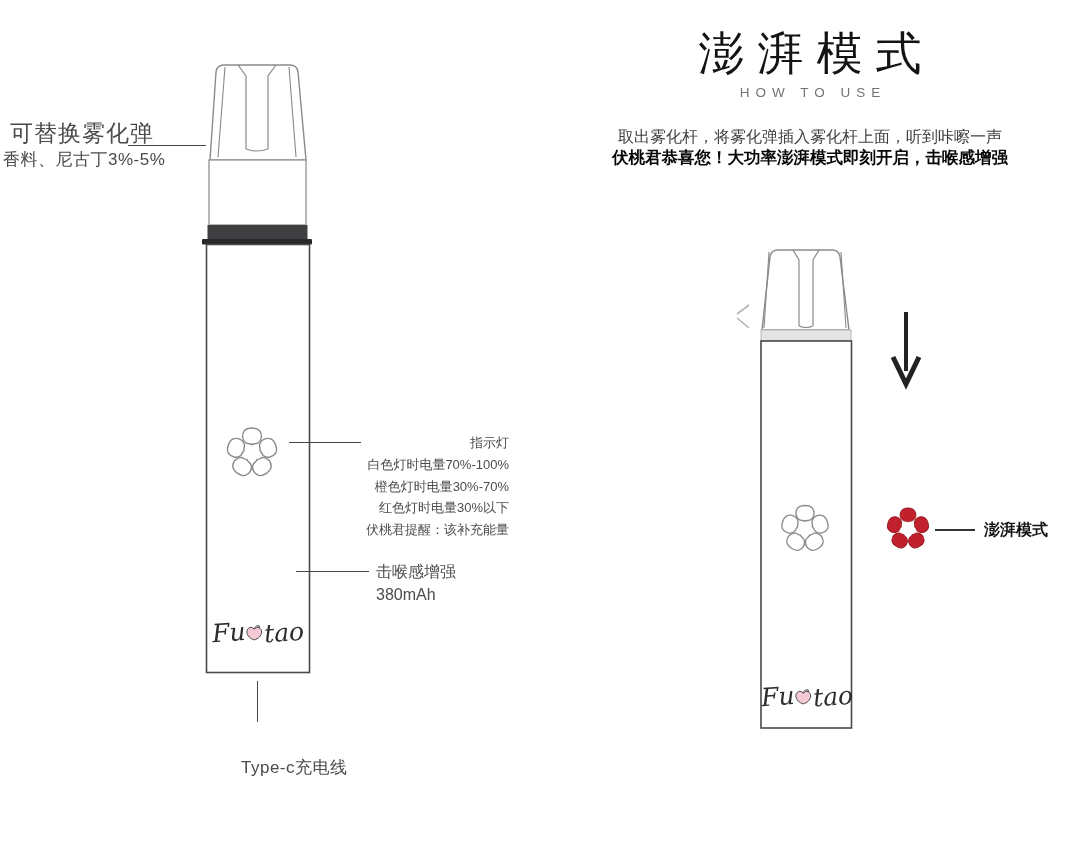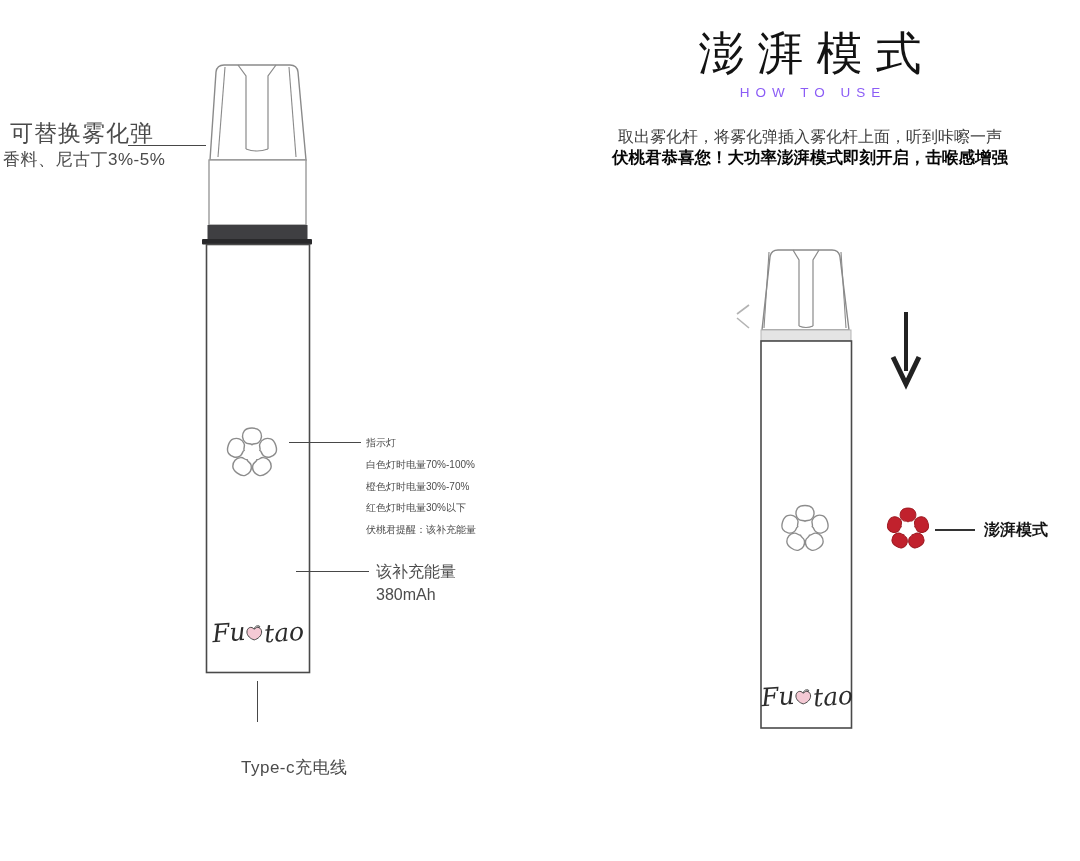--- a/index.html
+++ b/index.html
@@ -3,28 +3,28 @@
 <meta charset="utf-8">
 <style>
   html,body{margin:0;padding:0;background:#fff;}
   body{font-family:"Liberation Sans", sans-serif;}
   #stage{position:relative;width:1080px;height:861px;background:#ffffff;overflow:hidden;}
   svg{display:block;}
   .abs{position:absolute;}
   .lbl{position:absolute;color:#4a4a4a;white-space:nowrap;}
   .pod-title{left:10px;top:118px;font-size:23px;letter-spacing:1px;}
   .pod-lines{left:3px;top:146px;font-size:17px;line-height:27px;letter-spacing:0.5px;}
-  .ind-block{left:366px;top:432px;font-size:10px;line-height:21.8px;color:#4c4c4c;}
+  .ind-block{left:366px;top:432px;font-size:13px;line-height:21.8px;color:#4c4c4c;text-align:right;}
   .bat-block{left:376px;top:560px;font-size:16px;line-height:23px;color:#4c4c4c;}
   .cable-lbl{left:205px;top:756px;font-size:17px;color:#4c4c4c;letter-spacing:0.5px;margin-left:36px;}
   .hline{position:absolute;height:0;border-top:1.6px solid #474747;}
   .vline{position:absolute;width:0;border-left:1.6px solid #474747;}
   .rp-header{position:absolute;left:560px;top:24px;width:500px;text-align:center;}
   .rp-title{font-size:46px;font-weight:400;color:#131313;letter-spacing:13px;text-indent:13px;line-height:58px;}
-  .rp-sub{font-size:13.5px;color:#8b5cf6;letter-spacing:6px;text-indent:6px;margin-top:3px;}
+  .rp-sub{font-size:13.5px;color:#737373;letter-spacing:6px;text-indent:6px;margin-top:3px;}
   .rp-instr{position:absolute;left:545px;top:126px;width:530px;text-align:center;}
   .rp-instr .n{font-size:16px;color:#3e3e3e;line-height:21px;}
   .rp-instr .b{font-size:16.5px;font-weight:700;color:#060606;line-height:21.5px;}
   .mode-lbl{left:984px;top:520px;font-size:16px;font-weight:700;color:#141414;}
   .logo{position:absolute;display:flex;align-items:center;justify-content:center;gap:1px;
         font-family:"DejaVu Serif", serif;font-style:italic;color:#2c2c2c;}
   .logo .s{font-size:25px;line-height:25px;transform:rotate(-4deg);}
   .logo-left{left:212px;top:620px;width:92px;}
   .logo-right{left:761px;top:684px;width:92px;}
 </style>
@@ -110,21 +110,21 @@
 
   <div class="lbl ind-block">
     <div>指示灯</div>
     <div>白色灯时电量70%-100%</div>
     <div>橙色灯时电量30%-70%</div>
     <div>红色灯时电量30%以下</div>
     <div>伏桃君提醒：该补充能量</div>
   </div>
 
   <div class="lbl bat-block">
-    <div>该补充能量</div>
+    <div>击喉感增强</div>
     <div>380mAh</div>
   </div>
 
   <div class="lbl cable-lbl">Type-c充电线</div>
 
   <div class="logo logo-left">
     <span class="s">Fu</span>
     <svg width="18" height="18" viewBox="0 0 18 18">
       <path d="M9 5 C6 1 1 3 1 8 C1 12 5 15.5 9 16.5 C13 15.5 17 12 17 8 C17 3 12 1 9 5 Z" fill="#f4c9d4" stroke="#3a3a3a" stroke-width="1"></path>
       <path d="M9 4.5 C9.5 2.5 11 1.2 12.5 1.2" fill="none" stroke="#3a3a3a" stroke-width="1"></path>

